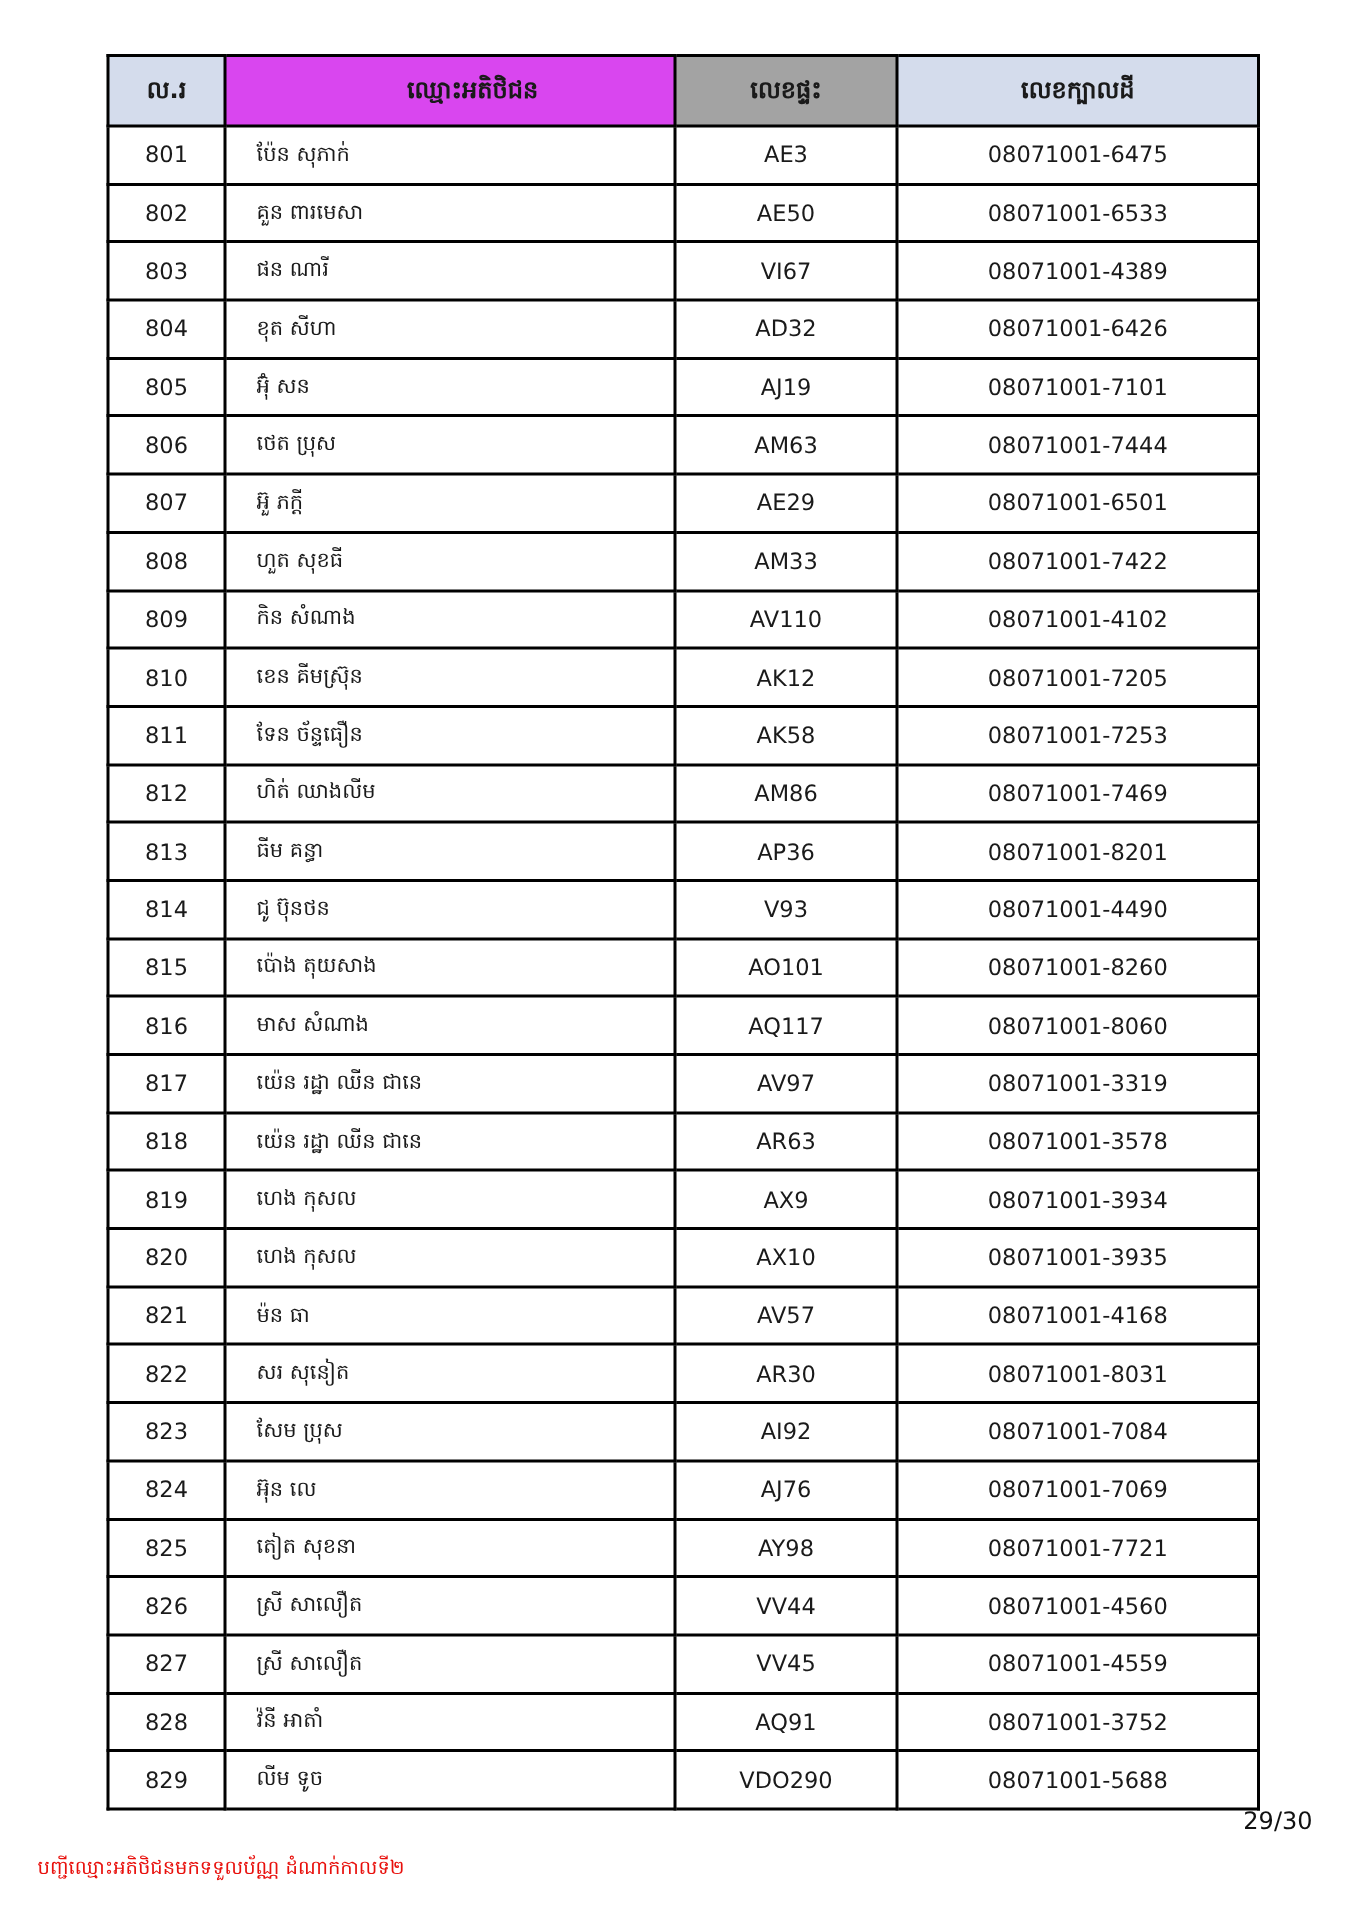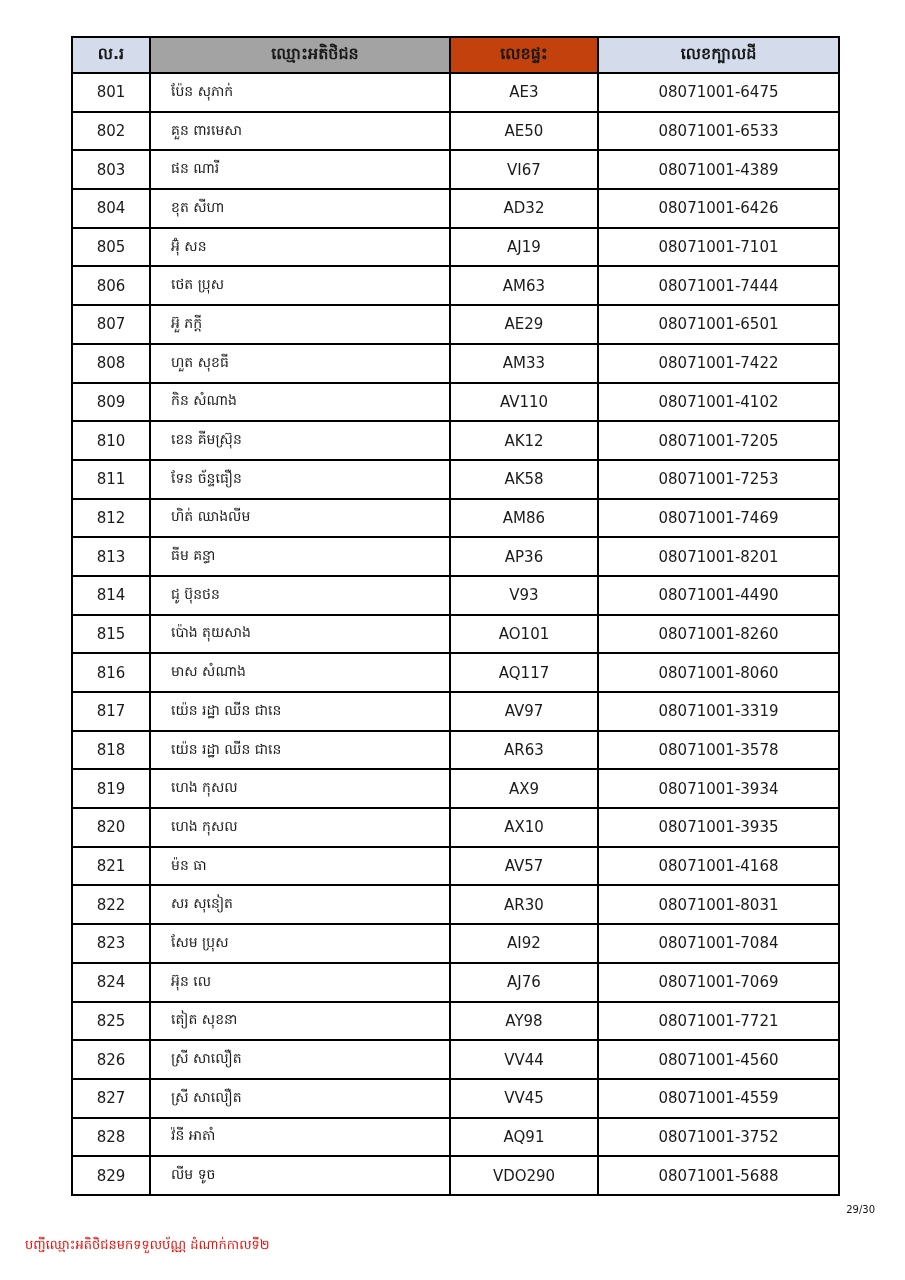--- a/index.html
+++ b/index.html
@@ -19,21 +19,21 @@
     left: 71px; top: 36px;
     width: 767px;
     border-collapse: collapse;
     table-layout: fixed;
   }
   table.roster th, table.roster td {
     border: 2px solid #000000;
     color: #1a1a1a;
   }
   table.roster th {
-    height: 36px;
+    height: 47px;
     font-size: 16px;
     font-weight: bold;
     text-align: center;
     vertical-align: middle;
   }
   table.roster td {
     height: 38.7px;
     font-size: 15px;
     vertical-align: middle;
     text-align: center;
@@ -51,41 +51,41 @@
   col.c-parcel { width: 241px; }
   .footer-note {
     position: absolute;
     left: 25px; top: 1236px;
     font-size: 13px;
     font-weight: normal;
   }
   .page-number {
     position: absolute;
     right: 30px; top: 1204px;
-    font-size: 10px;
+    font-size: 16px;
     color: #111111;
   }
 </style>
 </head>
 <body>
 
 <div class="page">
 
   <table class="roster">
     <colgroup>
       <col class="c-no">
         <col class="c-name">
         <col class="c-house">
         <col class="c-parcel">
     </colgroup>
     <thead>
       <tr>
         <th style="background: rgb(212, 220, 236);">ល.រ</th>
-        <th style="background: #a3a3a3; padding-left: 30px;">ឈ្មោះអតិថិជន</th>
-        <th style="background: #c2410c;">លេខផ្ទះ</th>
+        <th style="background: #d946ef; padding-left: 30px;">ឈ្មោះអតិថិជន</th>
+        <th style="background: #a3a3a3;">លេខផ្ទះ</th>
         <th style="background: rgb(212, 220, 236); margin-top: 37px;">លេខក្បាលដី</th>
       </tr>
     </thead>
     <tbody>
     <tr>
       <td>801</td>
       <td class="name-cell">ប៉ែន សុភាក់</td>
       <td>AE3</td>
       <td>08071001-6475</td>
     </tr>

